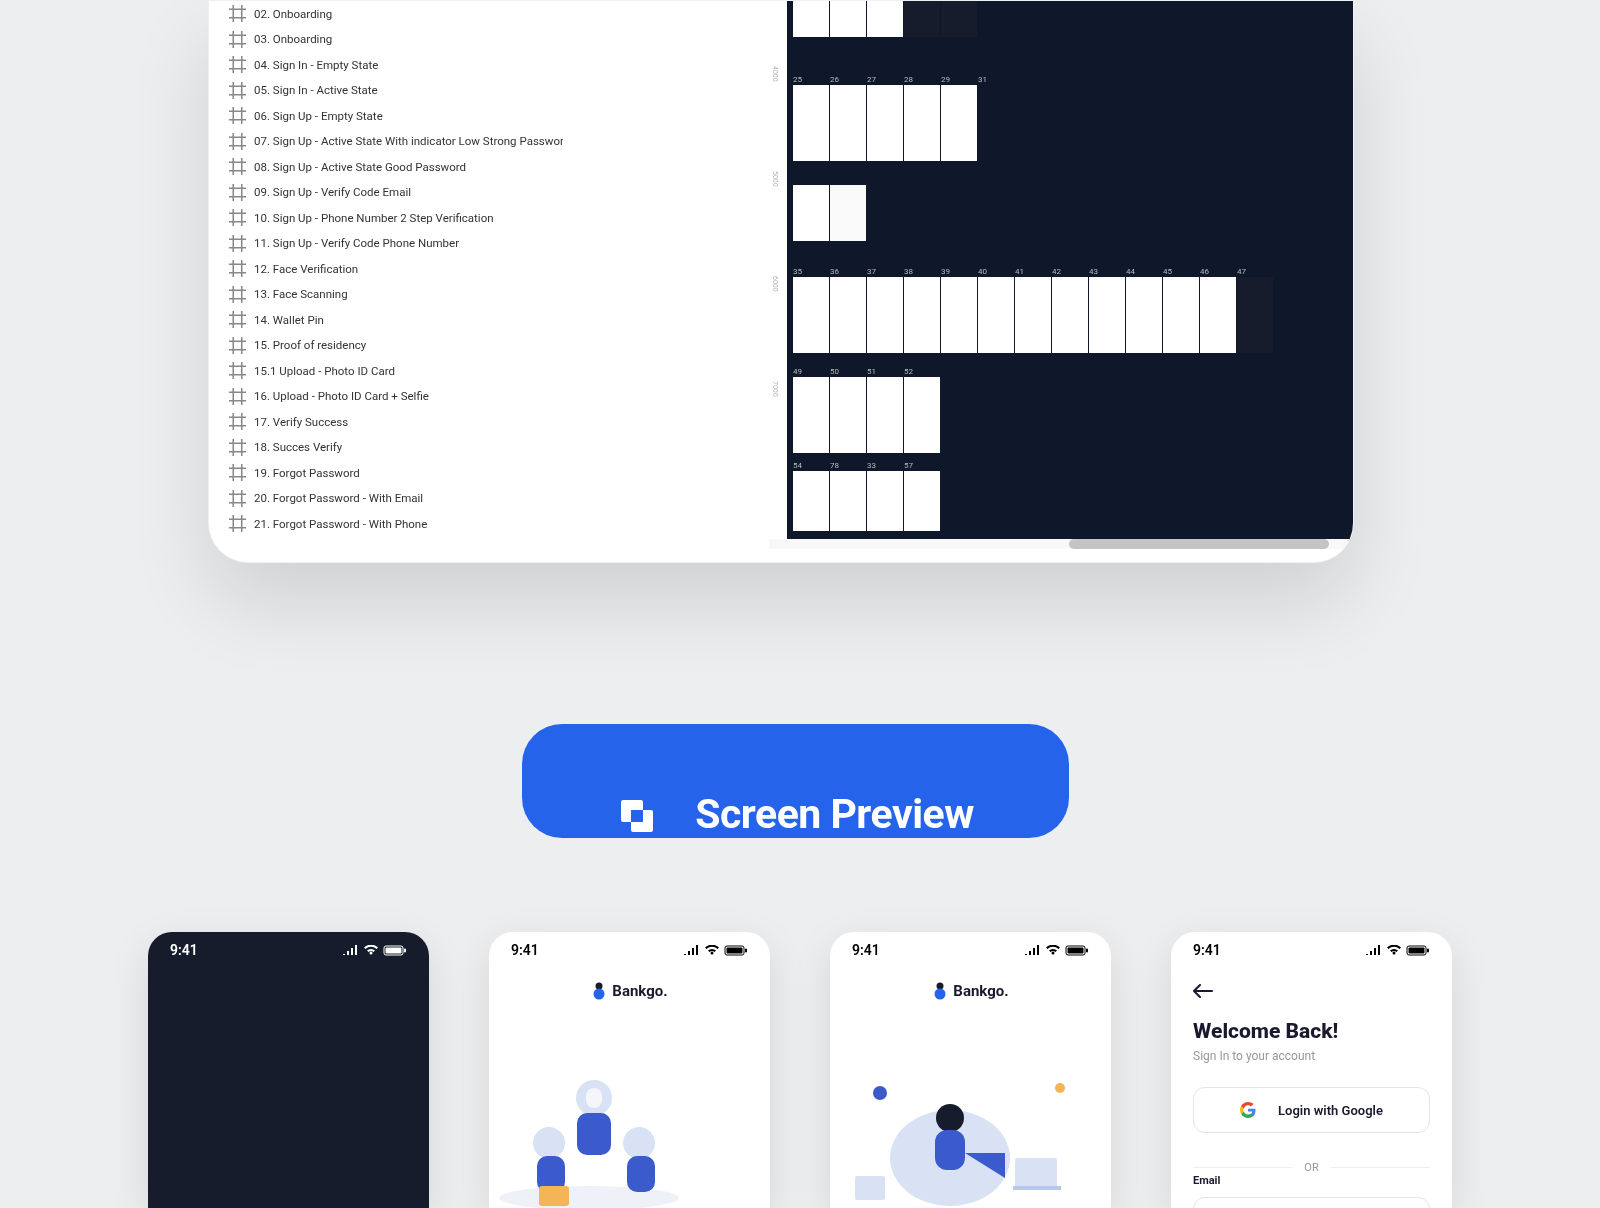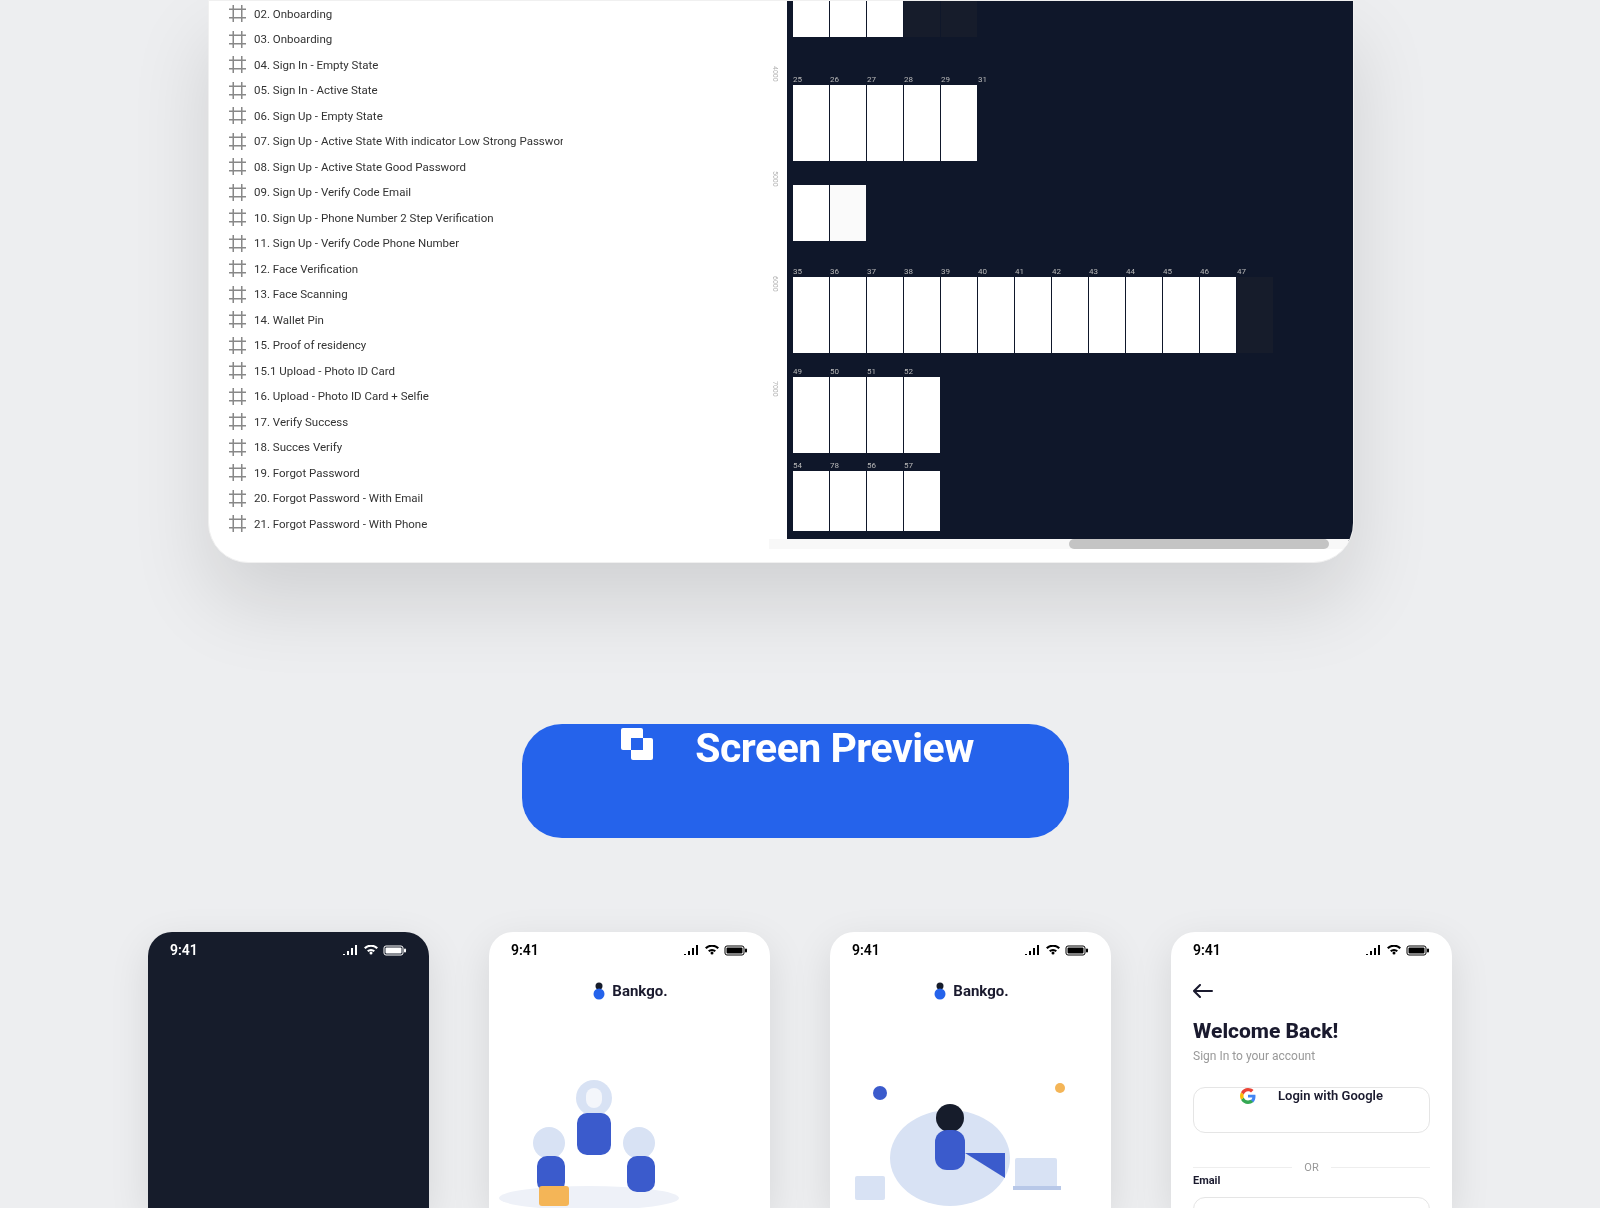--- a/index.html
+++ b/index.html
@@ -8,36 +8,36 @@
 .layers{position:absolute;left:14px;top:0;width:340px;height:547px;overflow:hidden}
 .layer-row{display:flex;align-items:center;height:25.5px;padding-left:6px;gap:8px}
 .layer-row svg{flex-shrink:0}
 .layer-label{font-size:11.5px;color:#333;font-weight:400;white-space:nowrap}
 .canvas{position:absolute;left:560px;top:0;width:586px;height:540px;background:#0f172a}
 .ruler-v{position:absolute;left:0;top:0;width:18px;height:100%;background:#fff;font-size:7px;color:#999;writing-mode:vertical-rl}
 .ruler-tick{position:absolute;left:2px;font-size:7px;color:#b0b0b0}
 .art-row{position:absolute;display:flex;gap:1px}
 .art{background:#fff;width:36px;height:76px;position:relative}
 .art-num{position:absolute;top:-10px;left:0;font-size:8px;color:#b8b8b8}
-.preview-btn{position:absolute;left:522px;top:724px;width:547px;height:114px;background:#2563eb;border-radius:40px;display:flex;align-items:flex-start;justify-content:center;gap:36px;cursor:pointer}
+.preview-btn{position:absolute;left:522px;top:724px;width:547px;height:114px;background:#2563eb;border-radius:40px;display:flex;align-items:flex-end;justify-content:center;gap:36px;cursor:pointer}
 .preview-btn svg{flex-shrink:0}
 .preview-text{color:#fff;font-size:41px;font-weight:700;letter-spacing:-0.5px}
 .phones{position:absolute;left:148px;top:932px;display:flex;gap:60px}
 .phone{width:281px;height:276px;background:#fff;border-radius:24px 24px 0 0;box-shadow:0 12px 40px rgba(0,0,0,.1);overflow:hidden;position:relative}
 .phone.dark{background:#161c2b}
 .statusbar{height:36px;display:flex;align-items:center;justify-content:space-between;padding:0 22px;font-size:14px;font-weight:600}
 .phone.dark .statusbar{color:#fff}
 .status-icons{display:flex;gap:4px;align-items:center}
 .brand{display:flex;align-items:center;justify-content:center;margin-top:14px;gap:5px;font-size:15px;font-weight:700;color:#1a1a2e}
 .illo{position:absolute;bottom:0;left:0;right:0;height:150px}
 .welcome-content{padding:0 22px}
 .back-arrow{font-size:22px;margin-top:10px;color:#1a1a2e}
 .welcome-title{font-size:21px;font-weight:800;color:#1a1a2e;margin-top:16px}
 .welcome-sub{font-size:12px;color:#999;margin-top:6px}
-.google-btn{margin-top:24px;height:46px;border:1px solid #e5e5e5;border-radius:12px;display:flex;align-items:flex-start;justify-content:center;gap:22px;font-size:13px;font-weight:600;color:#1a1a2e}
+.google-btn{margin-top:24px;height:46px;border:1px solid #e5e5e5;border-radius:12px;display:flex;align-items:center;justify-content:center;gap:22px;font-size:13px;font-weight:600;color:#1a1a2e}
 .or-div{display:flex;align-items:center;margin-top:28px;gap:12px;font-size:11px;color:#999}
 .or-line{flex:1;height:1px;background:#eee}
 .email-lbl{font-size:11px;font-weight:700;color:#1a1a2e}
 .email-input{margin-top:10px;height:46px;border:1px solid #e5e5e5;border-radius:12px;display:flex;align-items:center;padding:0 14px;gap:10px;font-size:12px;color:#999}
 .scrollbar-bottom{position:absolute;bottom:13px;left:560px;width:585px;height:10px;background:#f8f8f8}
 .scrollbar-thumb{position:absolute;left:300px;width:260px;height:10px;background:#c4c4c4;border-radius:5px}
 </style>
 </head>
 <body>
 
@@ -265,21 +265,21 @@
         </div>
       </div>
     <div class="art-row" style="left:24px;top:470px">
         <div class="art" style="height:60px">
           <div class="art-num">54</div>
         </div>
         <div class="art" style="height:60px">
           <div class="art-num">78</div>
         </div>
         <div class="art" style="height:60px">
-          <div class="art-num">56</div>
+          <div class="art-num">33</div>
         </div>
         <div class="art" style="height:60px">
           <div class="art-num">57</div>
         </div>
       </div>
   </div>
   <div class="scrollbar-bottom">
       <div class="scrollbar-thumb"></div>
     </div>
 </div>

